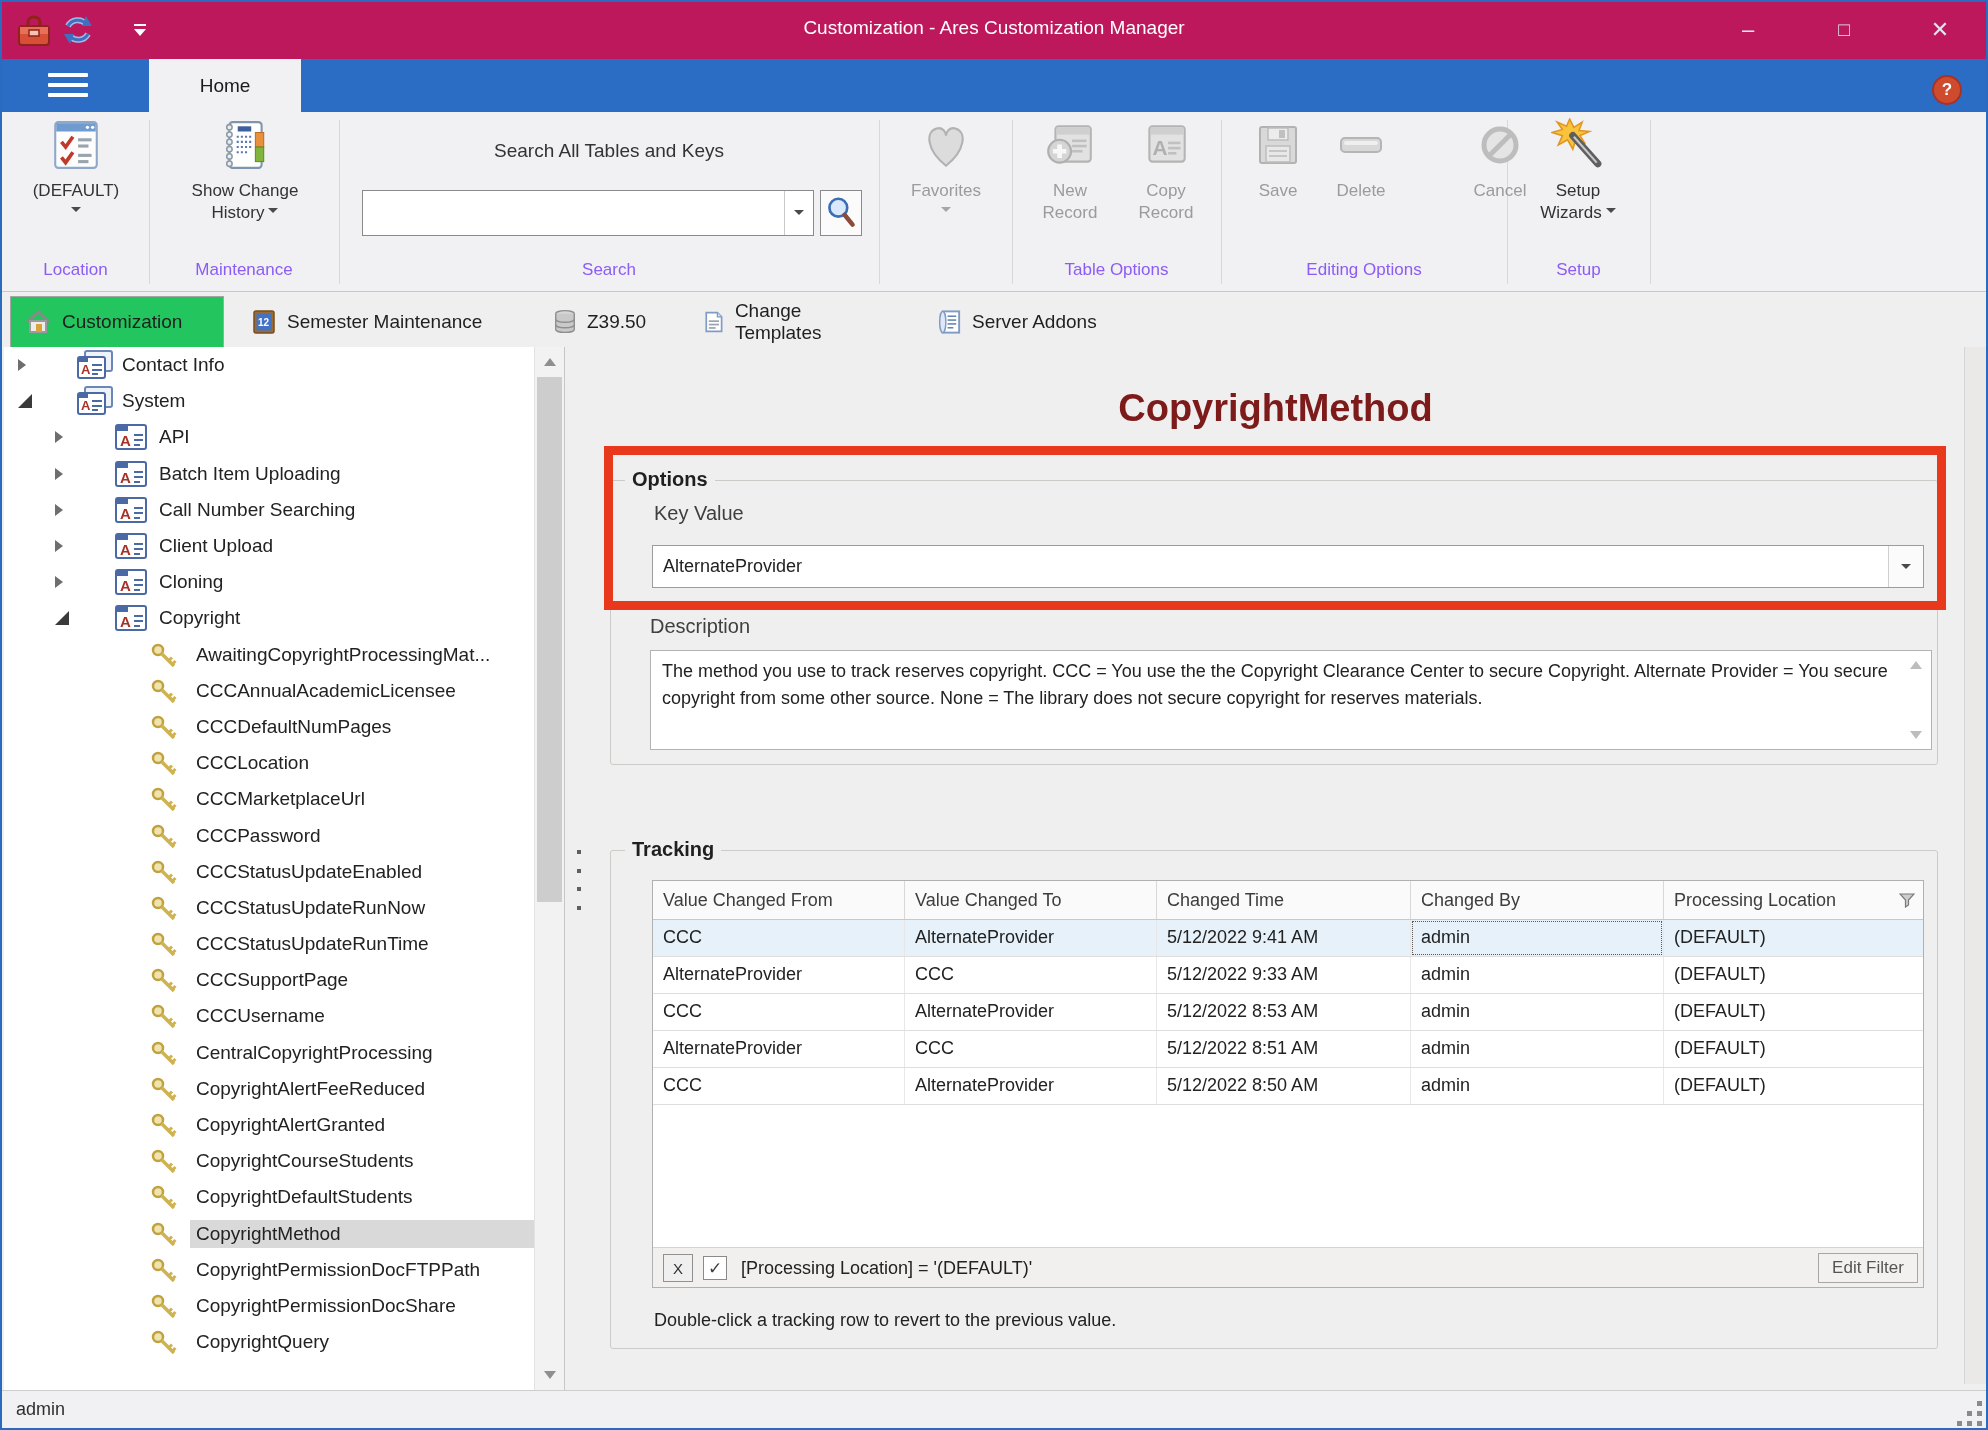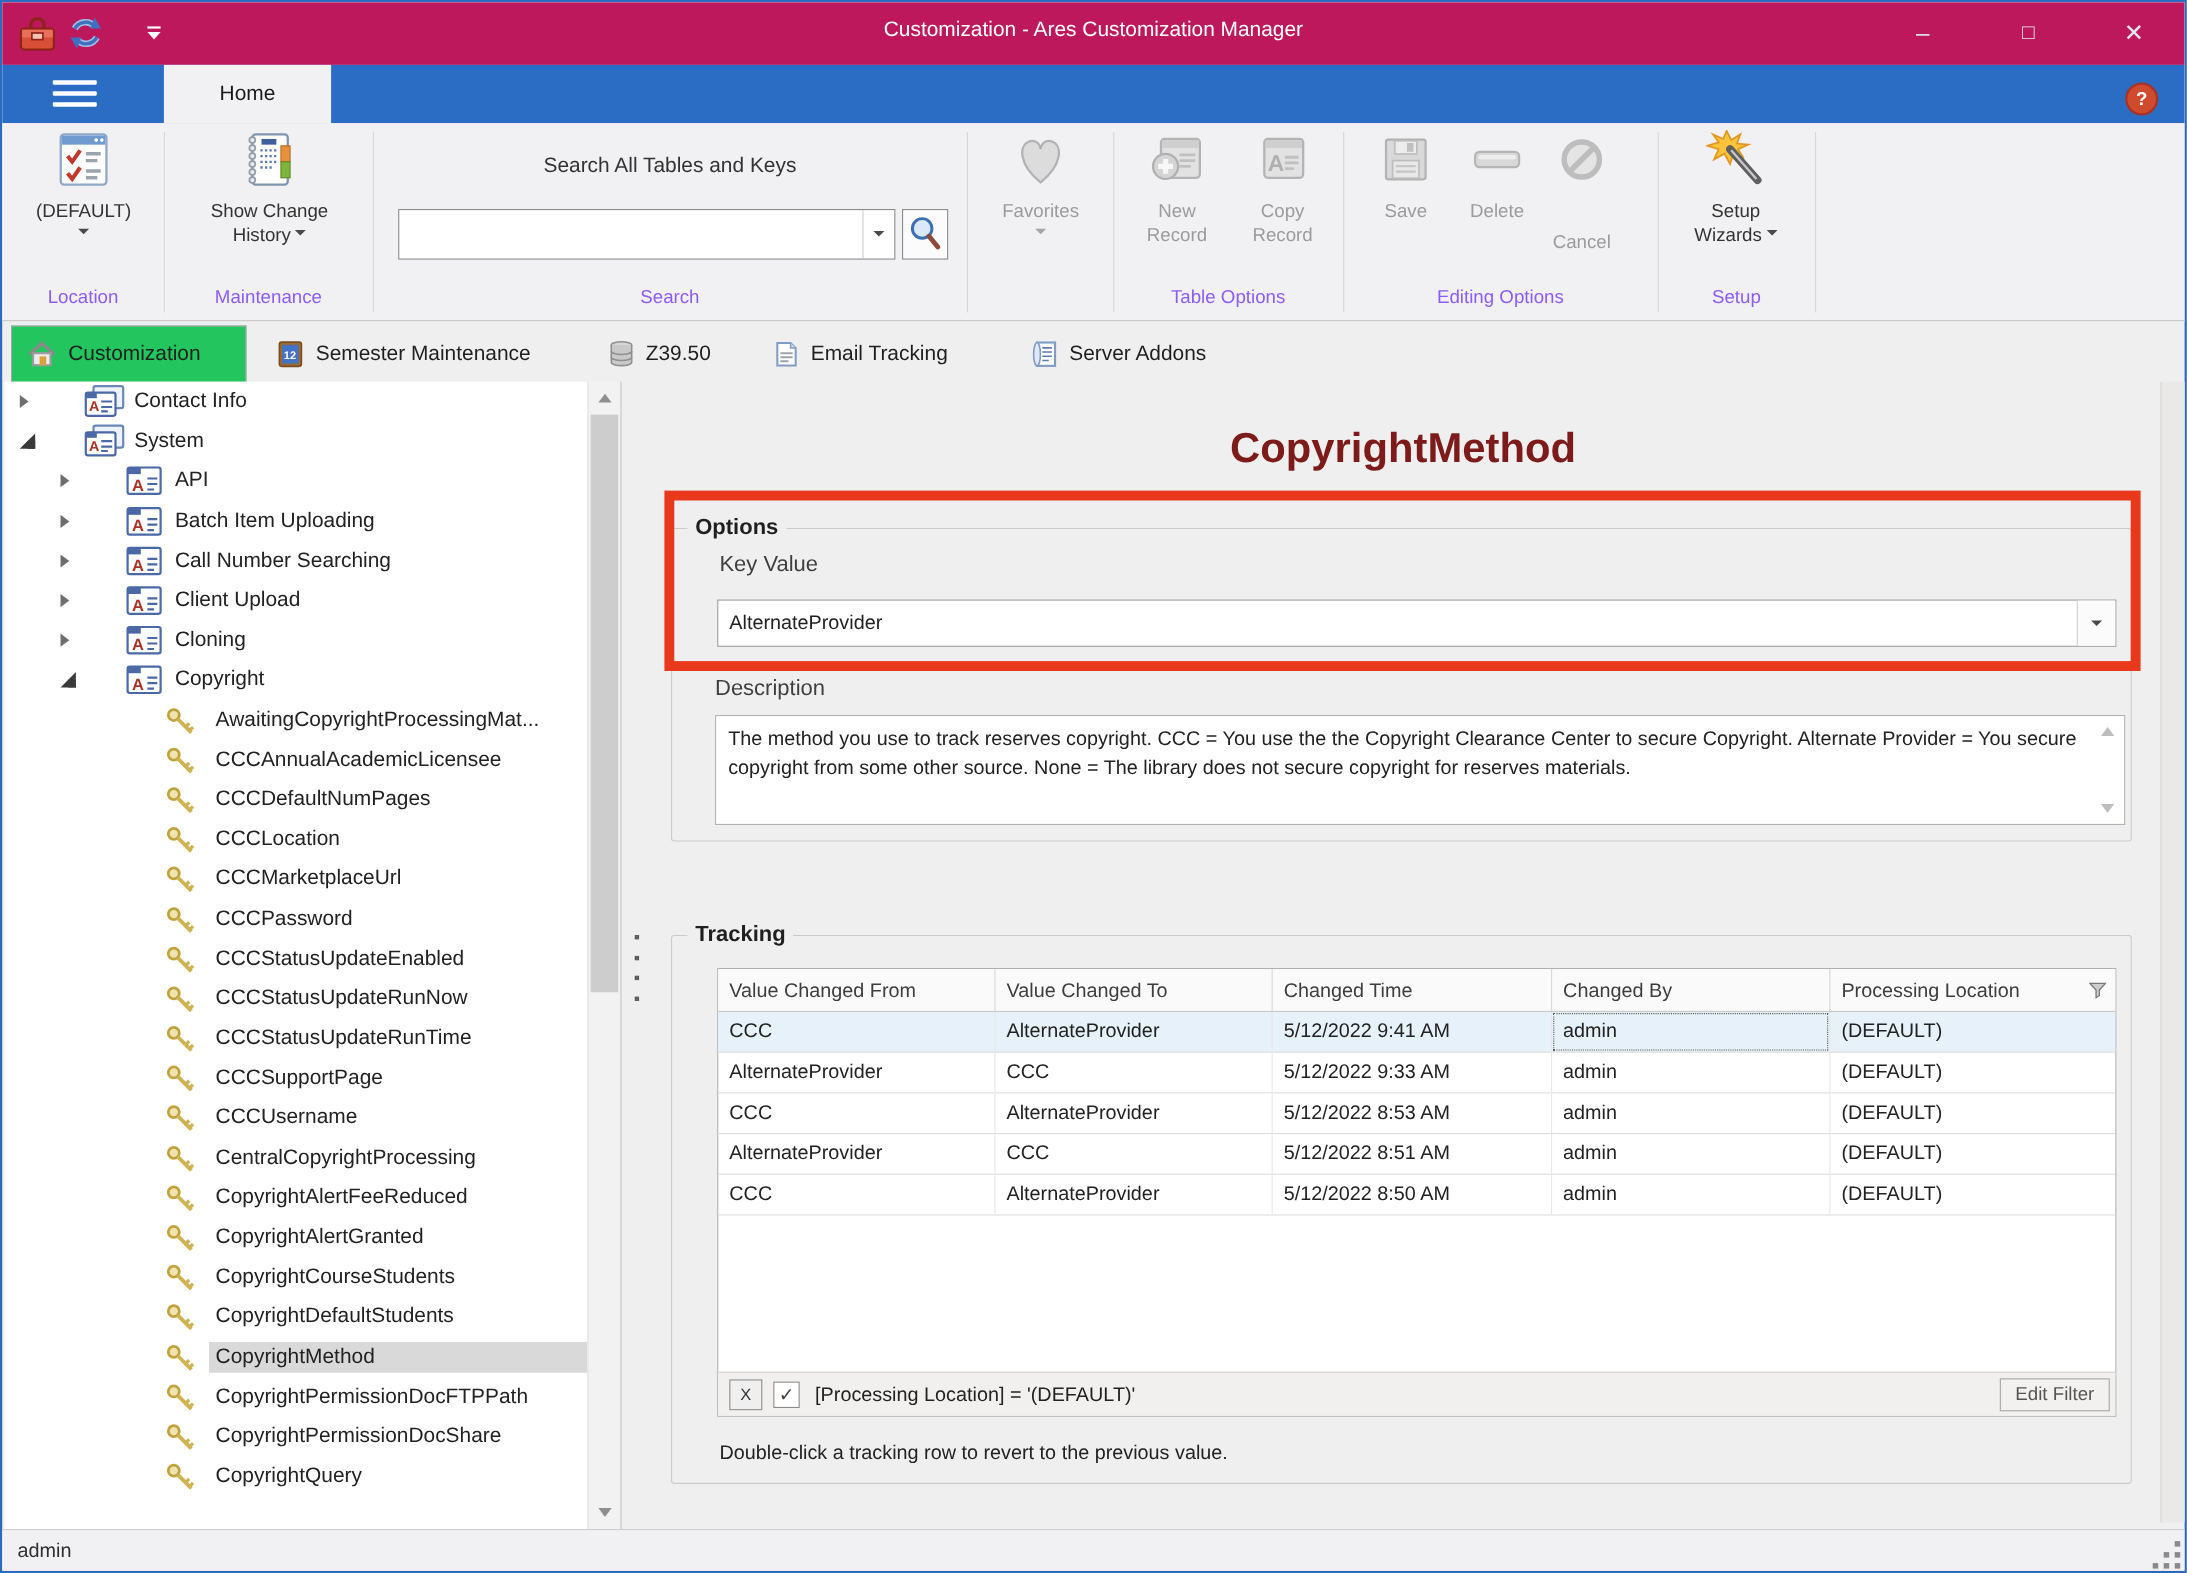--- a/index.html
+++ b/index.html
@@ -285,21 +285,21 @@
     </div>
     <div class="bigbtn disabled" style="left:1318px;width:82px;">
       <span>
         <svg width="52" height="54" viewBox="0 0 52 52">
           <rect x="6" y="19" width="40" height="14" rx="4" fill="#d8d8d8" stroke="#b5b5b5" stroke-width="2"></rect>
           <rect x="9" y="22" width="34" height="4" rx="2" fill="#efefef"></rect>
         </svg>
       </span>
       <span class="lbl">Delete</span>
     </div>
-    <div class="bigbtn disabled" style="left:1392px;width:88px;gap:28px;">
+    <div class="bigbtn disabled" style="left:1454px;width:88px;">
       <span>
         <svg width="52" height="54" viewBox="0 0 52 52">
           <circle cx="26" cy="26" r="16" fill="#e4e4e4" stroke="#bdbdbd" stroke-width="5"></circle>
           <line x1="36" y1="16" x2="16" y2="36" stroke="#bdbdbd" stroke-width="5"></line>
         </svg>
       </span>
       <span class="lbl">Cancel</span>
     </div>
     <div class="rib-caption" style="left:1219px;width:286px;">Editing Options</div>
 
@@ -344,21 +344,21 @@
     <div class="dtab" style="left:688px;width:202px;">
       <svg width="26" height="28" viewBox="0 0 28 28">
         <path d="M5 3 h13 l5 5 v17 h-18 z" fill="#fff" stroke="#7f9cc4" stroke-width="2"></path>
         <path d="M18 3 v5 h5" fill="#cfe0f2" stroke="#7f9cc4" stroke-width="1.5"></path>
         <g stroke="#9aa4ae" stroke-width="2">
             <line x1="8" y1="13" x2="20" y2="13"></line>
             <line x1="8" y1="17" x2="20" y2="17"></line>
             <line x1="8" y1="21" x2="16" y2="21"></line>
           </g>
       </svg>
-      <span>Email Tracking</span>
+      <span>Change Templates</span>
     </div>
     <div class="dtab" style="left:922px;width:194px;">
       <svg width="27" height="28" viewBox="0 0 28 28">
         <rect x="7" y="3" width="17" height="22" fill="#fff" stroke="#7f9cc4" stroke-width="2"></rect>
         <ellipse cx="7" cy="14" rx="3.2" ry="11" fill="#dfe8f4" stroke="#7f9cc4" stroke-width="1.5"></ellipse>
         <g stroke="#5b79b0" stroke-width="1.5">
             <line x1="12" y1="8" x2="21" y2="8"></line>
             <line x1="12" y1="12" x2="21" y2="12"></line>
             <line x1="12" y1="16" x2="21" y2="16"></line>
             <line x1="12" y1="20" x2="18" y2="20"></line>

